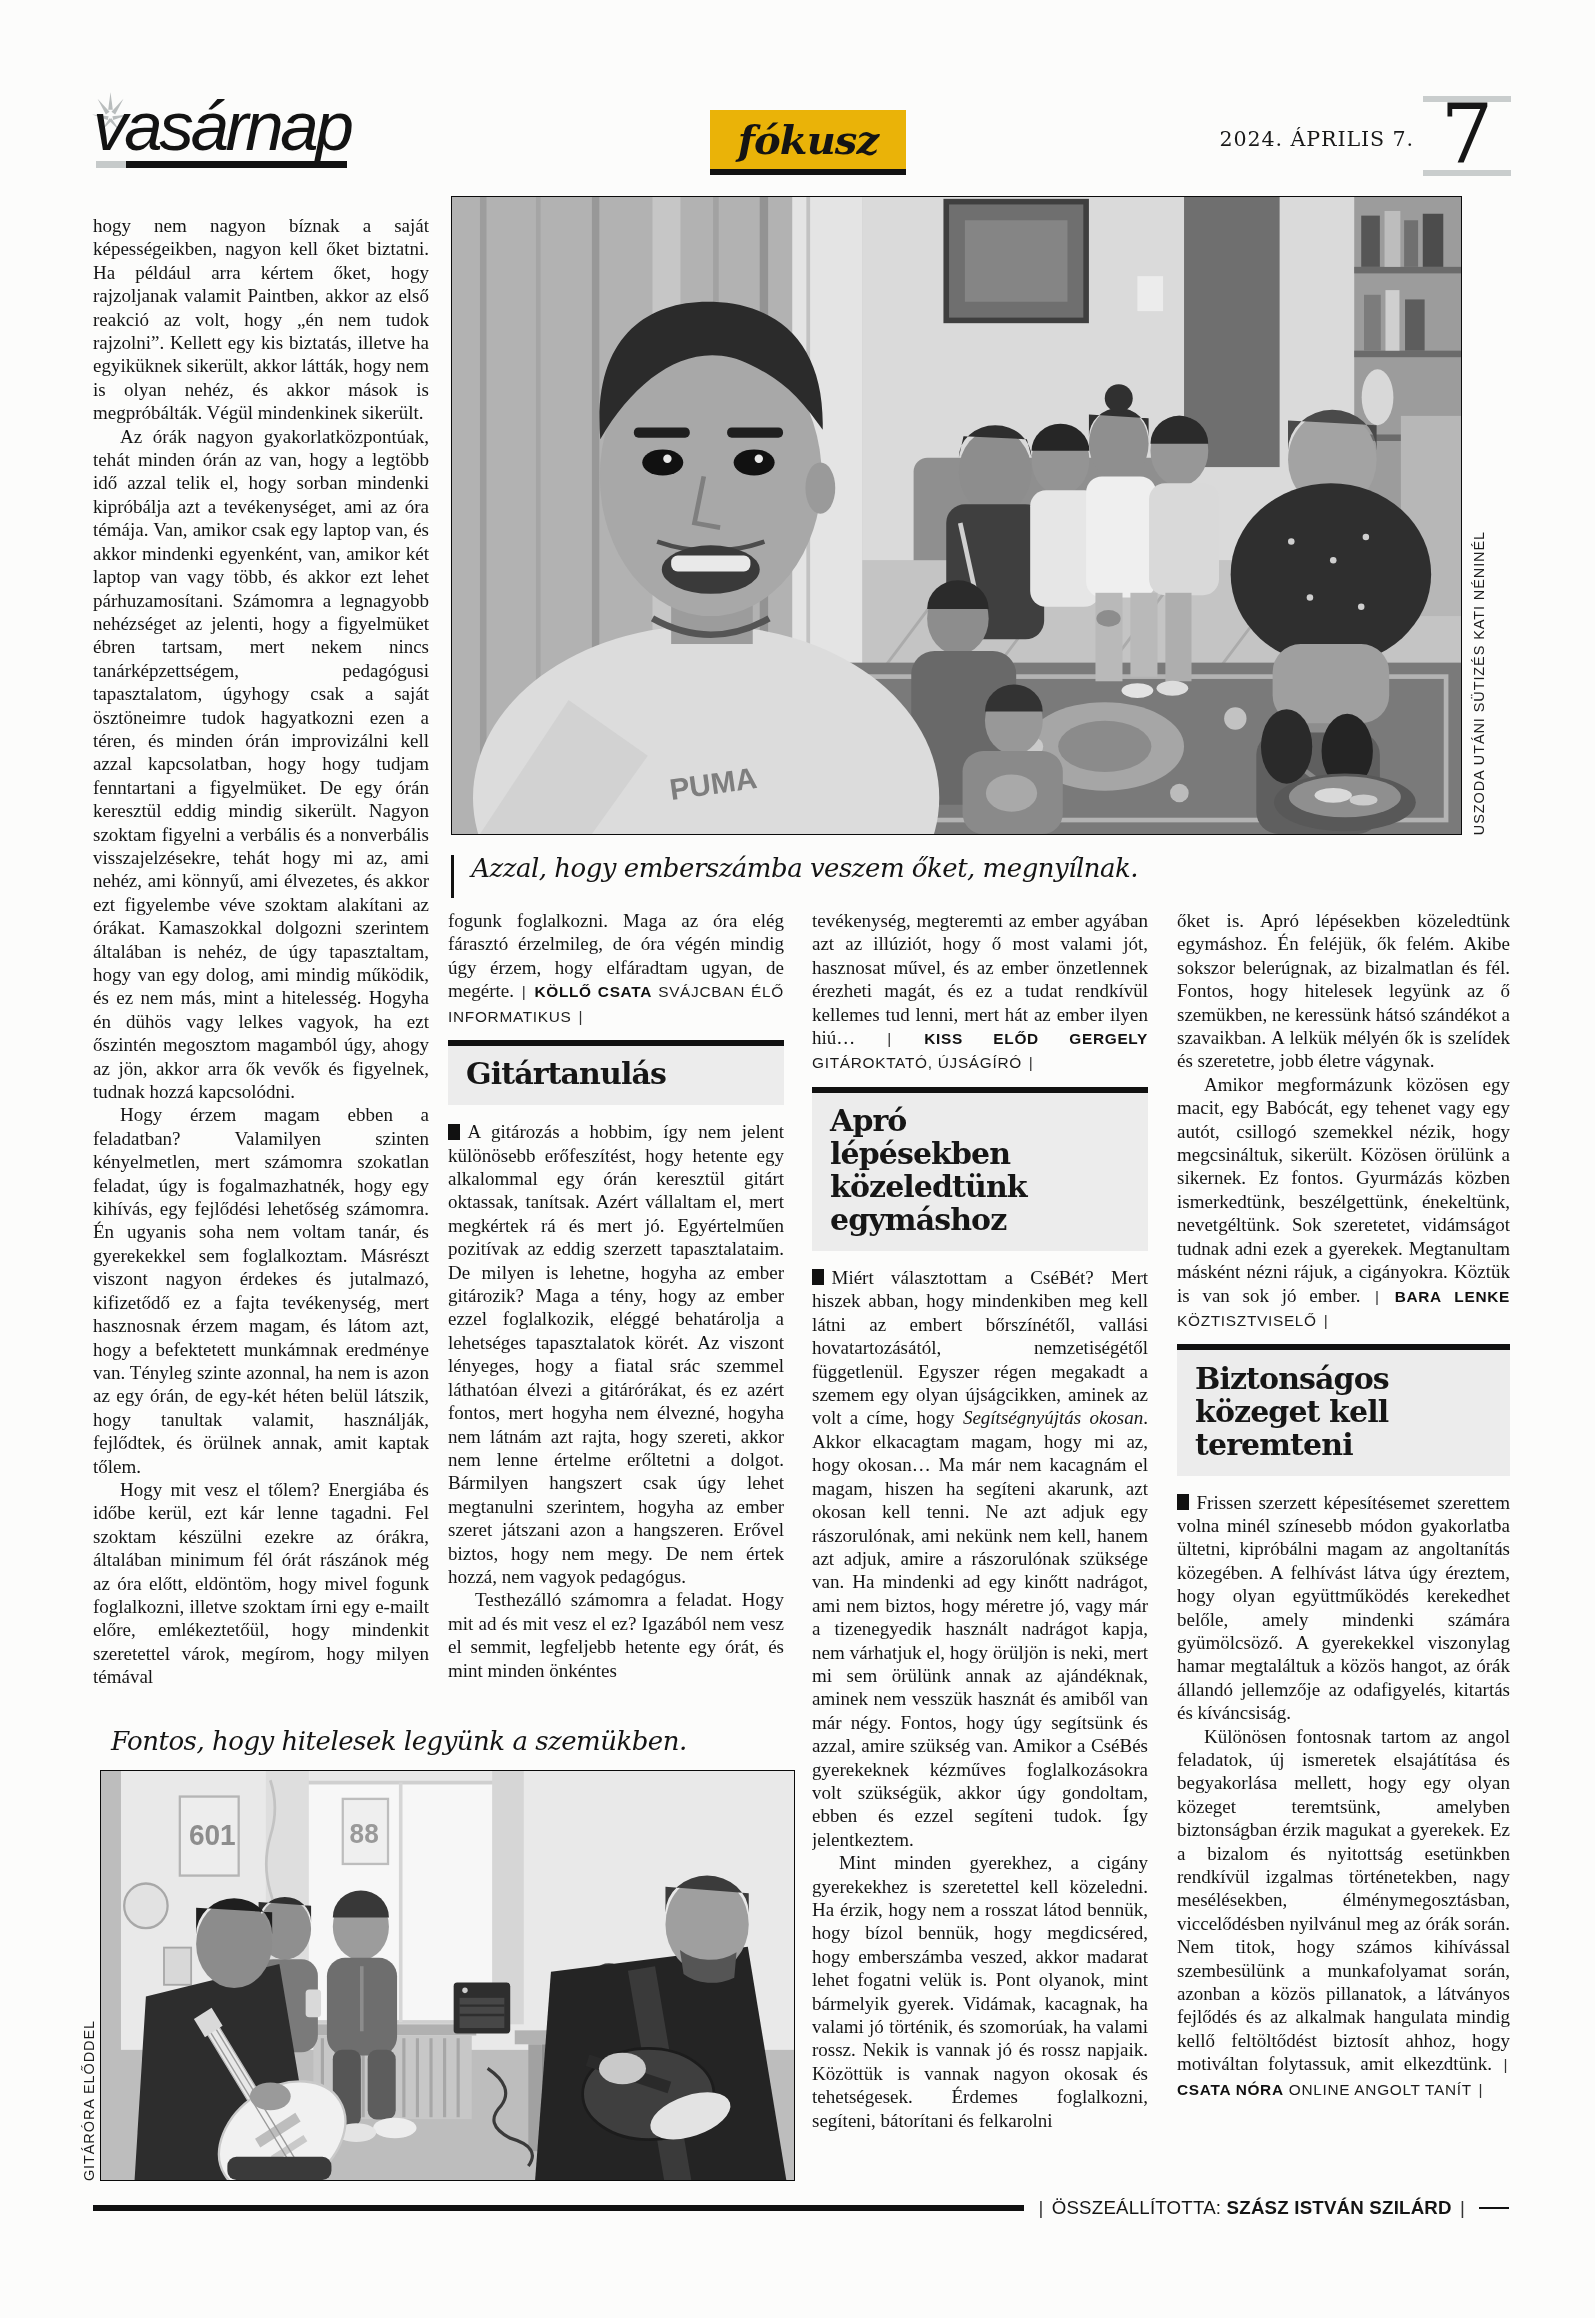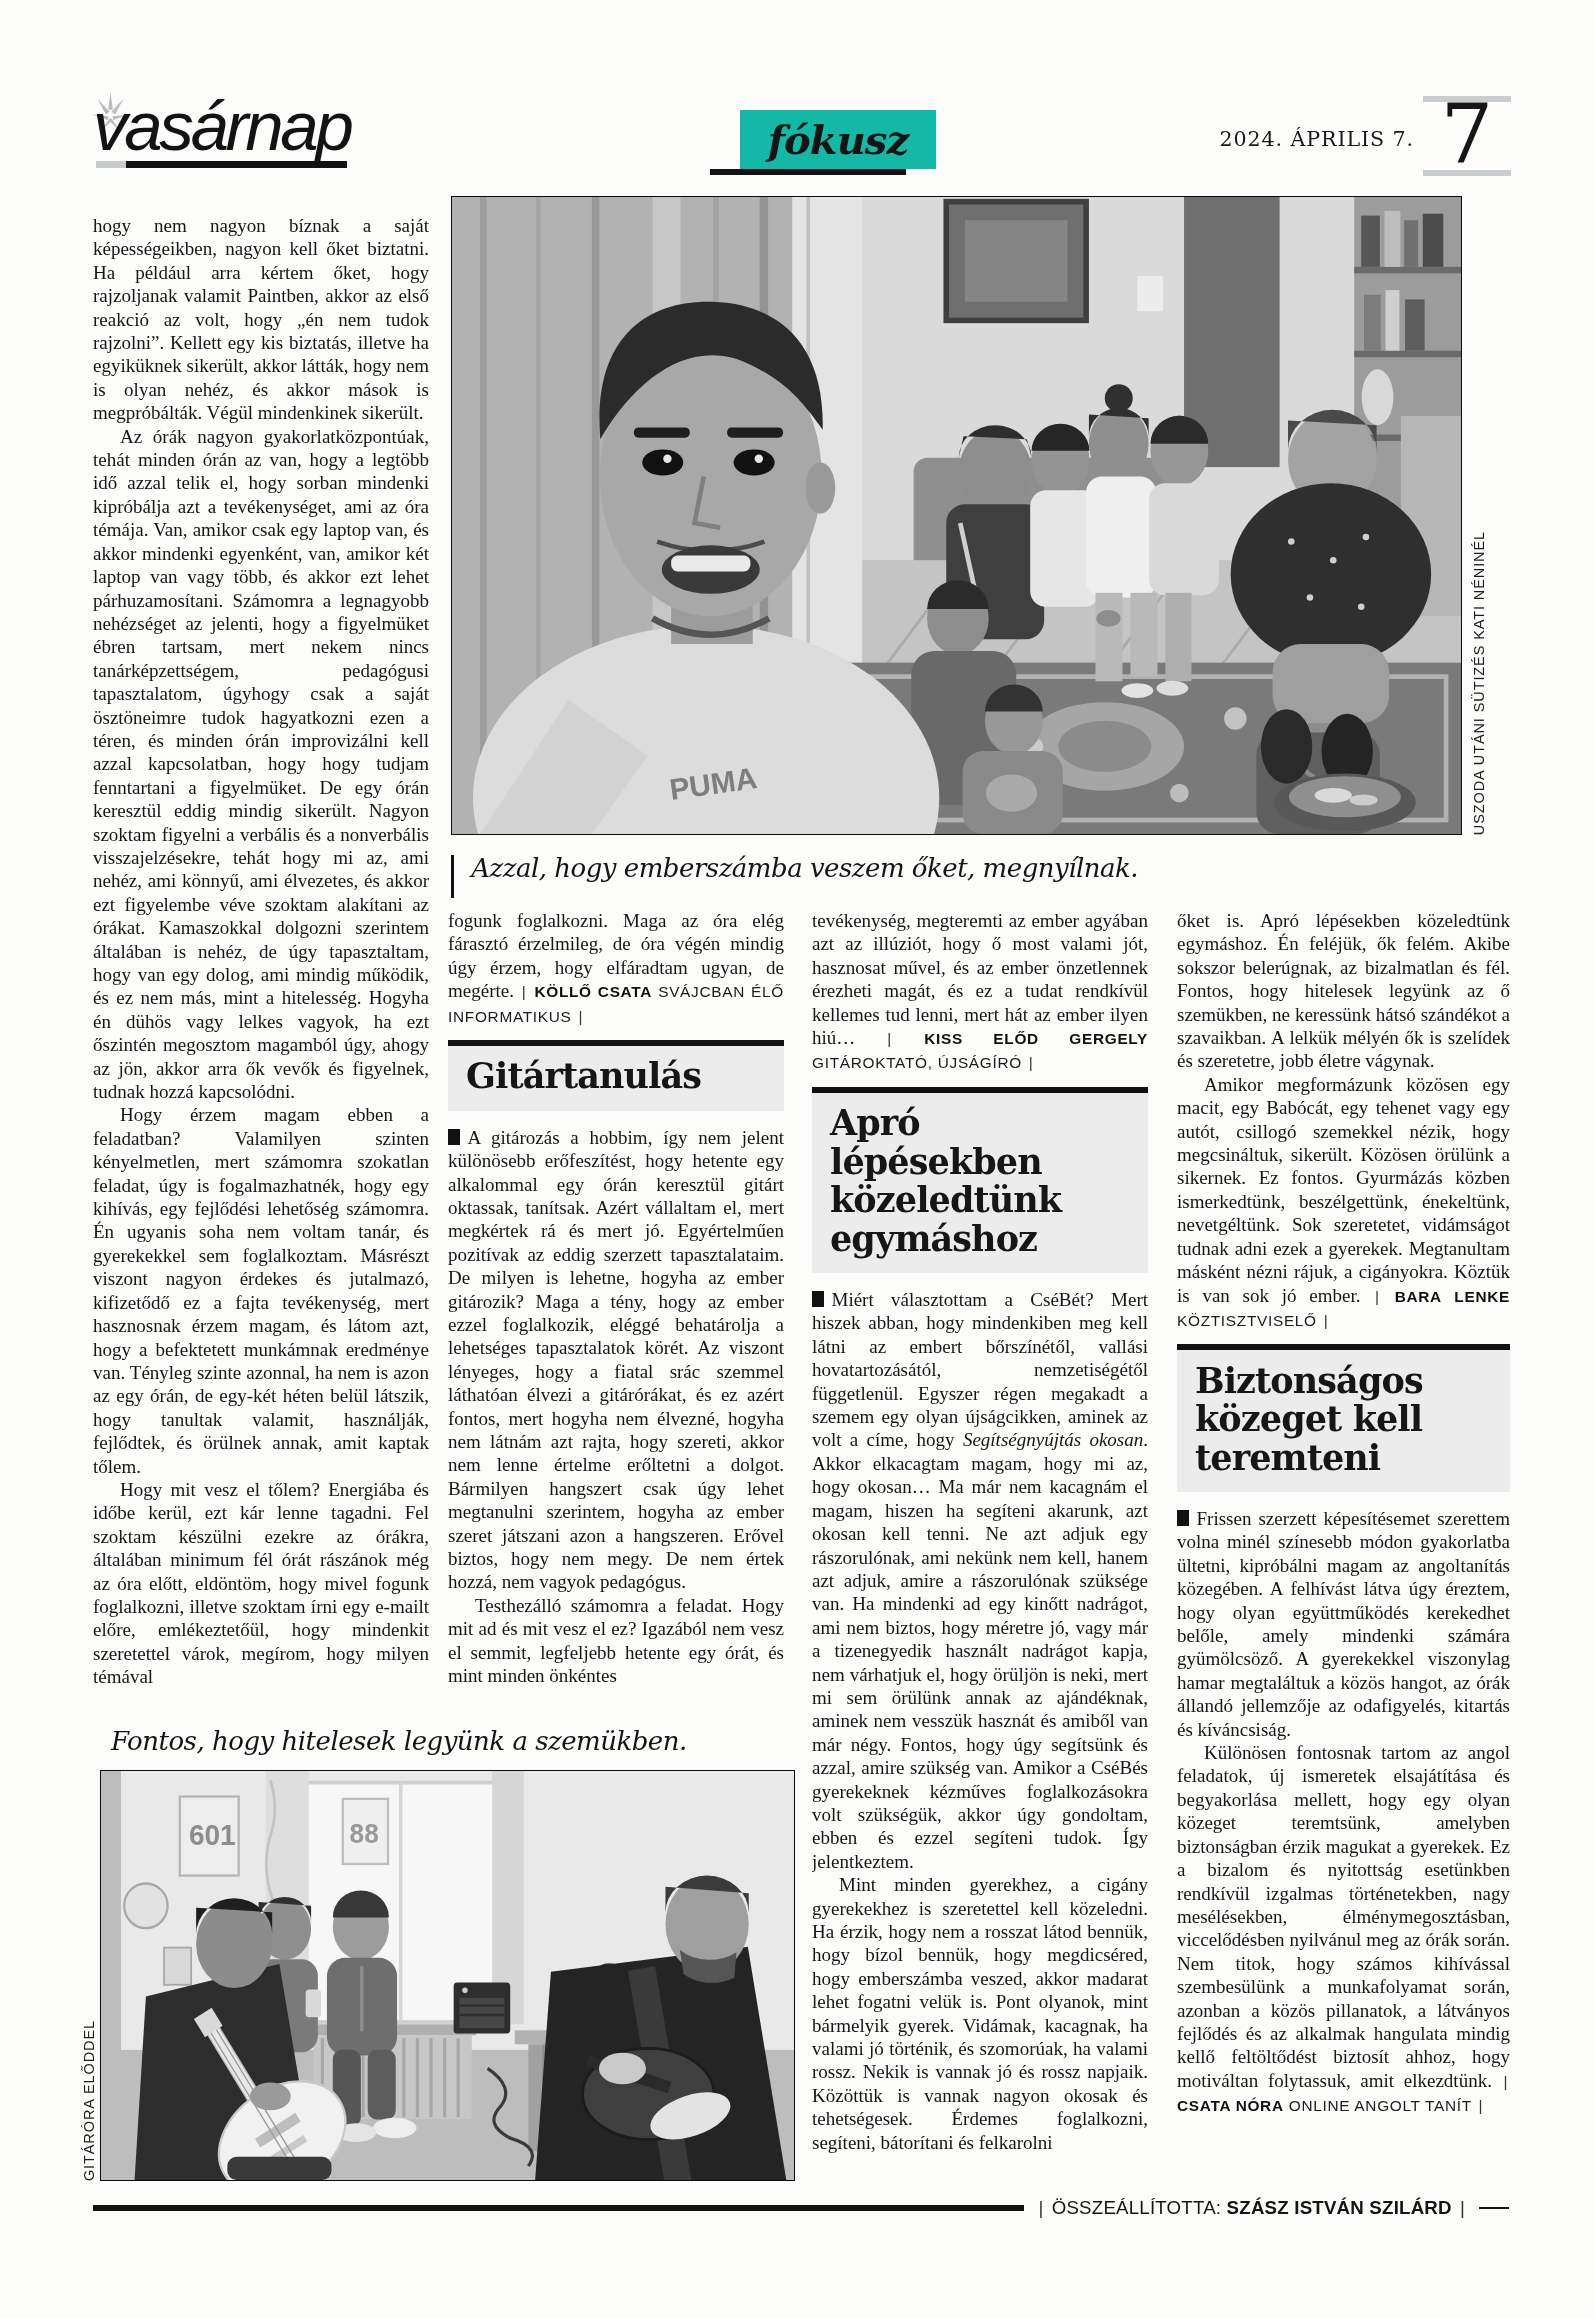--- a/index.html
+++ b/index.html
@@ -12,21 +12,21 @@
   
   .masthead-text{
     left:93px;top:92px;font-family:Liberation Sans, sans-serif;font-style:italic;
     font-size:69px;line-height:70px;letter-spacing:-3.3px;color:#131313;
   }
   .masthead-star{left:92px;top:92px;width:37px;height:56px;}
   .m-rule-gray{left:96px;top:161px;width:30px;height:6.5px;background:#c6caca;}
   .m-rule-black{left:126px;top:161px;width:221px;height:6.5px;background:#121212;}
 
   .section-box{
-    left:740px;top:110px;width:196px;height:59px;background:#14b8a6;
+    left:710px;top:110px;width:196px;height:59px;background:#eab308;
     display:flex;align-items:center;justify-content:center;
   }
   .section-box span{
     font-family:"DejaVu Serif",serif;font-style:italic;font-weight:700;
     font-size:40px;color:#141414;letter-spacing:-0.9px;
   }
   .section-rule{left:710px;top:169px;width:196px;height:5.6px;background:#121212;}
 
   .issue-date{
     left:1159px;top:127px;width:255px;text-align:right;
@@ -81,21 +81,21 @@
   }
   .byline{font-family:"Liberation Sans",sans-serif;font-size:15.4px;letter-spacing:0.7px;color:#1b1b1b;}
   .byline .bn{font-weight:700;color:#101010;}
   .byline .sep{font-weight:400;color:#333;padding:0 1.9px;}
 
   .hl-box{
     background:#ececec;border-top:6px solid #111;
     margin:12px 0 15px 0;padding:11.2px 12px 15px 18px;
   }
   .hl{
-    font-family:"DejaVu Serif",serif;font-weight:700;font-size:35px;
+    font-family:"DejaVu Serif",serif;font-weight:700;font-size:30px;
     line-height:1.1;letter-spacing:-0.9px;color:#161616;white-space:pre-line;
   }
   .ital{font-style:italic;font-family:Liberation Serif, serif;}
 
   
   .footer{
     left:93px;top:2197px;width:1416px;display:flex;align-items:center;gap:11.2px;
   }
   .f-rule{flex:1;height:5.1px;background:#111;}
   .f-text{

